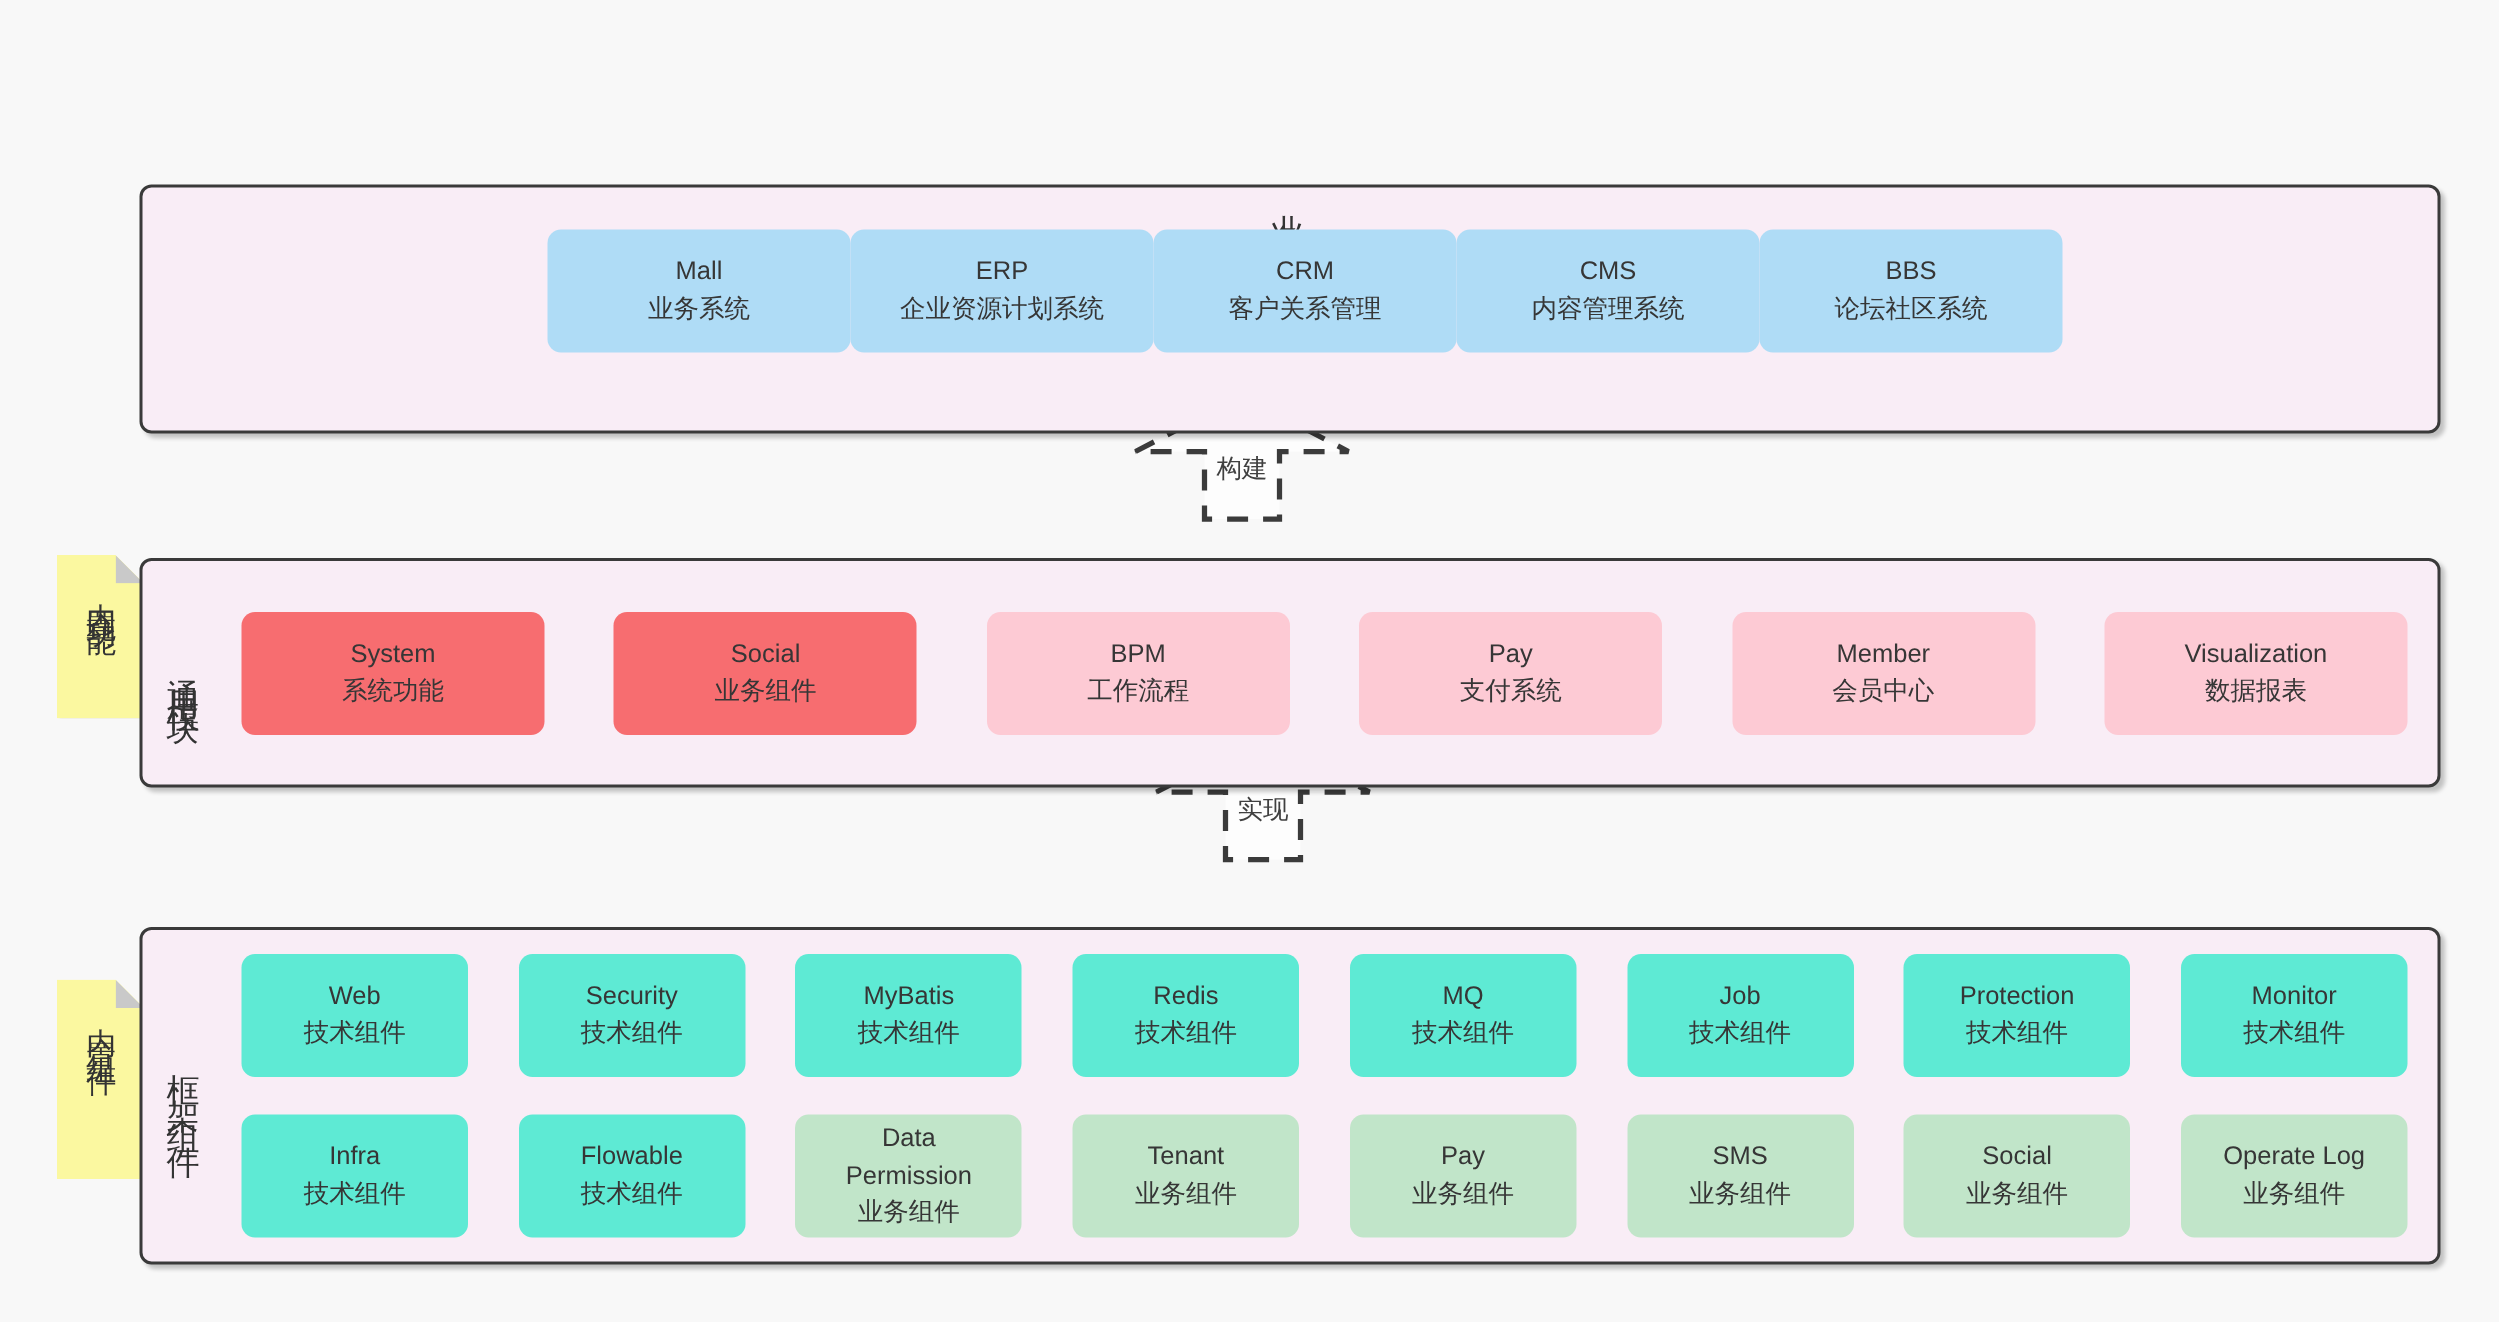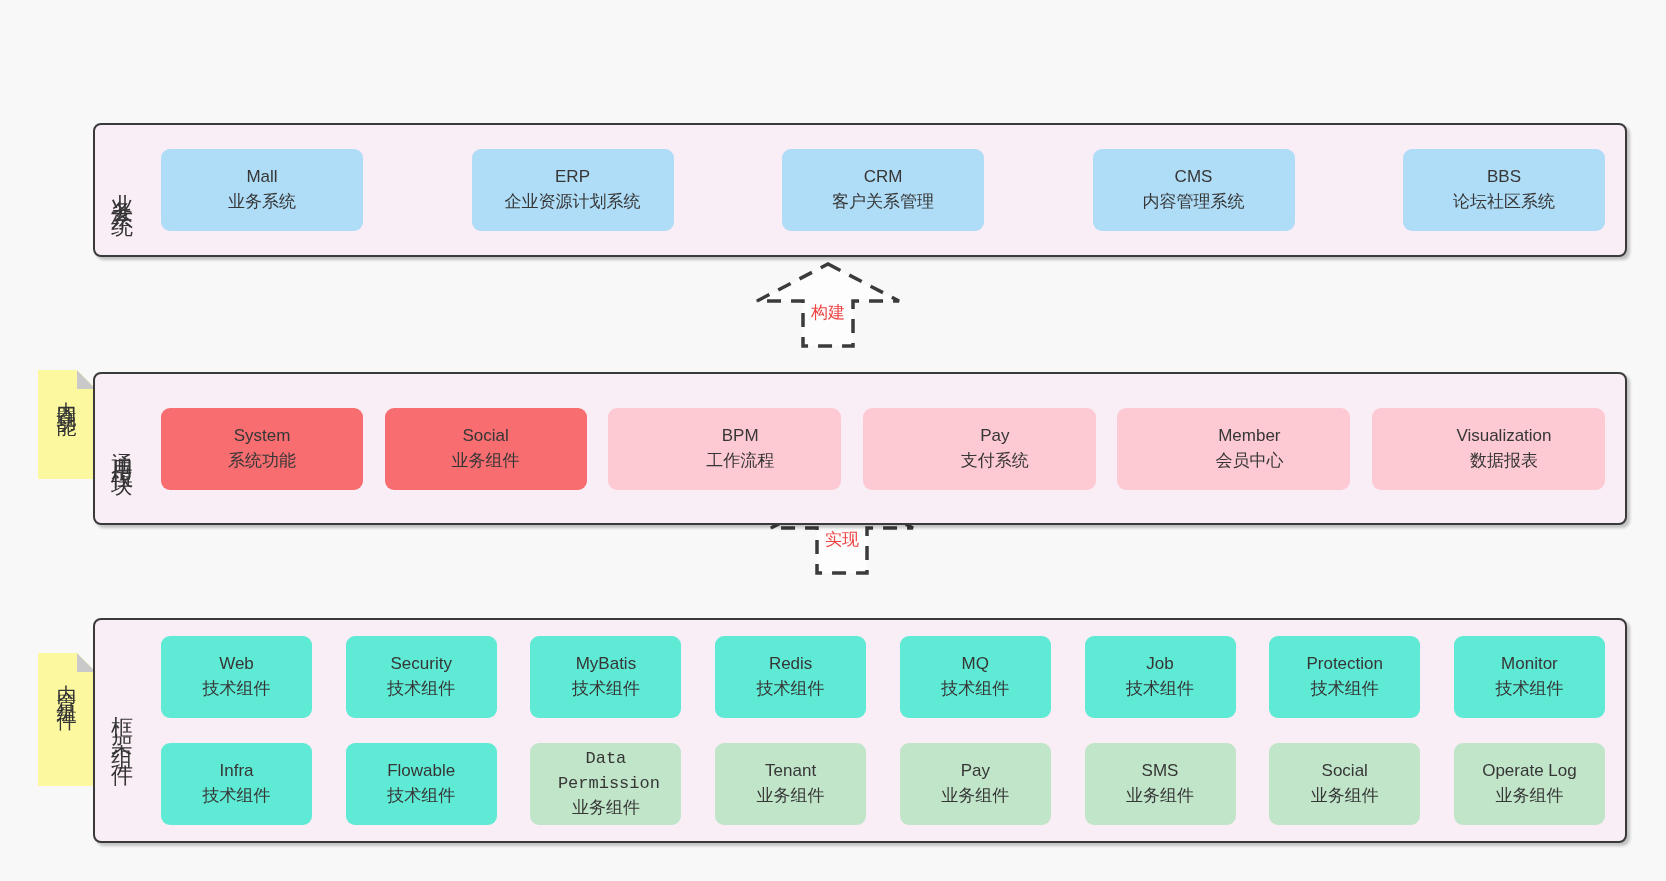--- a/index.html
+++ b/index.html
@@ -5,64 +5,64 @@
   html,body{margin:0;padding:0;}
   body{width:1666px;height:881px;overflow:hidden;background:#f8f8f8;}
   .canvas{position:relative;width:1666px;height:881px;background:#f8f8f8;
           font-family:"Liberation Sans","DejaVu Sans",sans-serif;color:#333;}
 
   
   .panel{position:absolute;left:93px;width:1534px;background:#f9edf6;
          border:2px solid #3a3a3a;border-radius:8px;box-sizing:border-box;
          box-shadow:3px 3px 3px rgba(0,0,0,0.22);
          display:flex;align-items:center;padding:0 20px 0 12px;z-index:2;}
-  .panel-business{top:123px;height:134px;}
+  .panel-business{top:123px;height:166px;flex-direction:column;}
   .panel-common{top:372px;height:153px;}
   .panel-framework{top:618px;height:225px;}
 
   .vlabel{writing-mode:vertical-rl;text-orientation:upright;font-size:22px;
           color:#333;letter-spacing:7px;line-height:1;flex:0 0 auto;margin-left:4px;}
   .panel-framework .vlabel{letter-spacing:16px;}
 
   .boxes{flex:1;display:flex;justify-content:space-between;margin-left:28px;}
   .grid{flex:1;display:flex;flex-direction:column;gap:25px;margin-left:28px;}
   .grid-row{display:flex;justify-content:space-between;}
 
   .box{height:82px;border-radius:9px;display:flex;flex-direction:column;
        justify-content:center;align-items:center;text-align:center;
        font-size:17px;line-height:1.45;color:#363636;}
   .box-w200{width:202px;}
   .box-w150{width:151px;}
   .blue{background:#afdcf6;}
   .red{background:#f76d70;}
-  .pink{background:#fdcad4;padding-left:31px;}
+  .pink{background:#fdcad4;}
   .green-dark{background:#5eead4;}
   .green-light{background:#c1e5c9;}
-  .narrow .box-name{max-width:96px;font-family:Liberation Mono, monospace;}
+  .narrow .box-name{max-width:96px;}
 
   
   .note{position:absolute;left:38px;width:58px;background:#fbf8a0;z-index:1;
         box-shadow:2px 2px 2px rgba(0,0,0,0.15);display:flex;justify-content:center;
         clip-path:polygon(0 0,calc(100% - 19px) 0,100% 19px,100% 100%,0 100%);}
   .note-functions{top:370px;height:109px;}
   .note-components{top:653px;height:133px;}
   .note-fold{position:absolute;top:0;right:0;width:19px;height:19px;background:#c9c9c9;
              clip-path:polygon(0 0,100% 100%,0 100%);}
   .note-label{writing-mode:vertical-rl;text-orientation:upright;font-size:20px;
               color:#333;letter-spacing:5px;line-height:1;margin-top:16px;}
   .note-components .note-label{letter-spacing:9px;}
 
   
   .arrow{position:absolute;width:150px;height:90px;z-index:0;}
   .arrow-build{left:753px;top:260px;}
   .arrow-implement{left:767px;top:487px;}
   .arrow svg{display:block;width:150px;height:90px;}
   .arrow path{fill:#fdfdfd;stroke:#3b3b3b;stroke-width:3.5;stroke-dasharray:14 10;}
   .arrow-label{position:absolute;left:50%;top:41px;transform:translateX(-50%);
-               font-size:17px;color:#ef4444;background:#fdfdfd;padding:0 2px;white-space:nowrap;}
+               font-size:17px;color:#404040;background:#fdfdfd;padding:0 2px;white-space:nowrap;}
 </style>
 </head>
 <body>
 
 <div class="canvas">
 
   <div class="note note-functions">
     <span class="note-fold"></span>
     <span class="note-label">内置功能</span>
   </div>

